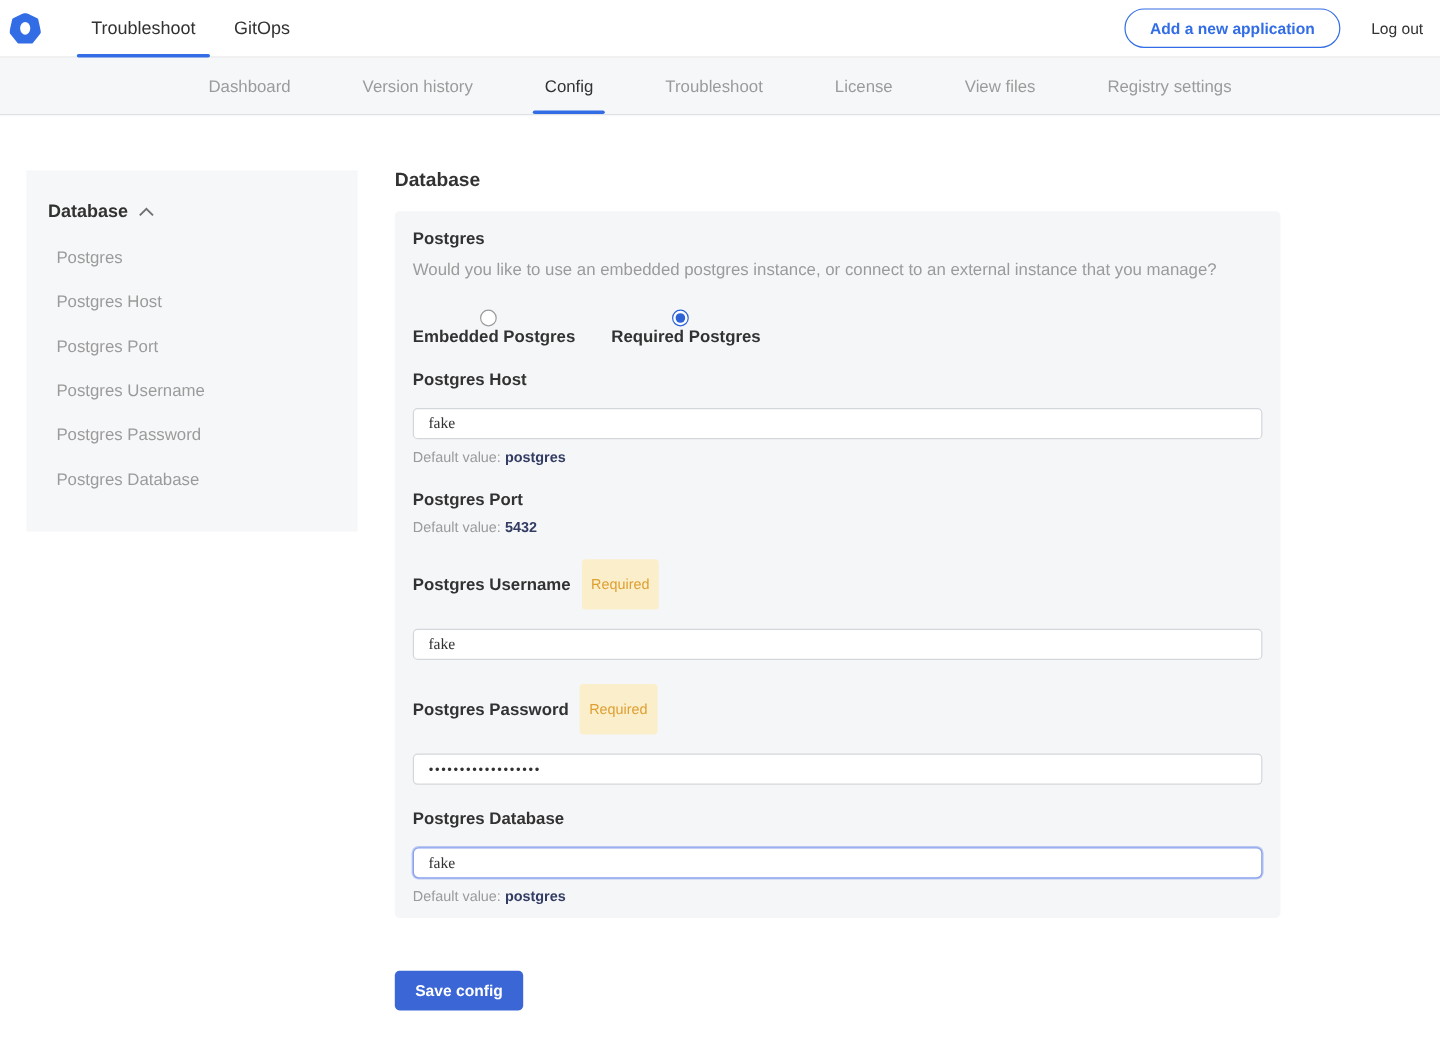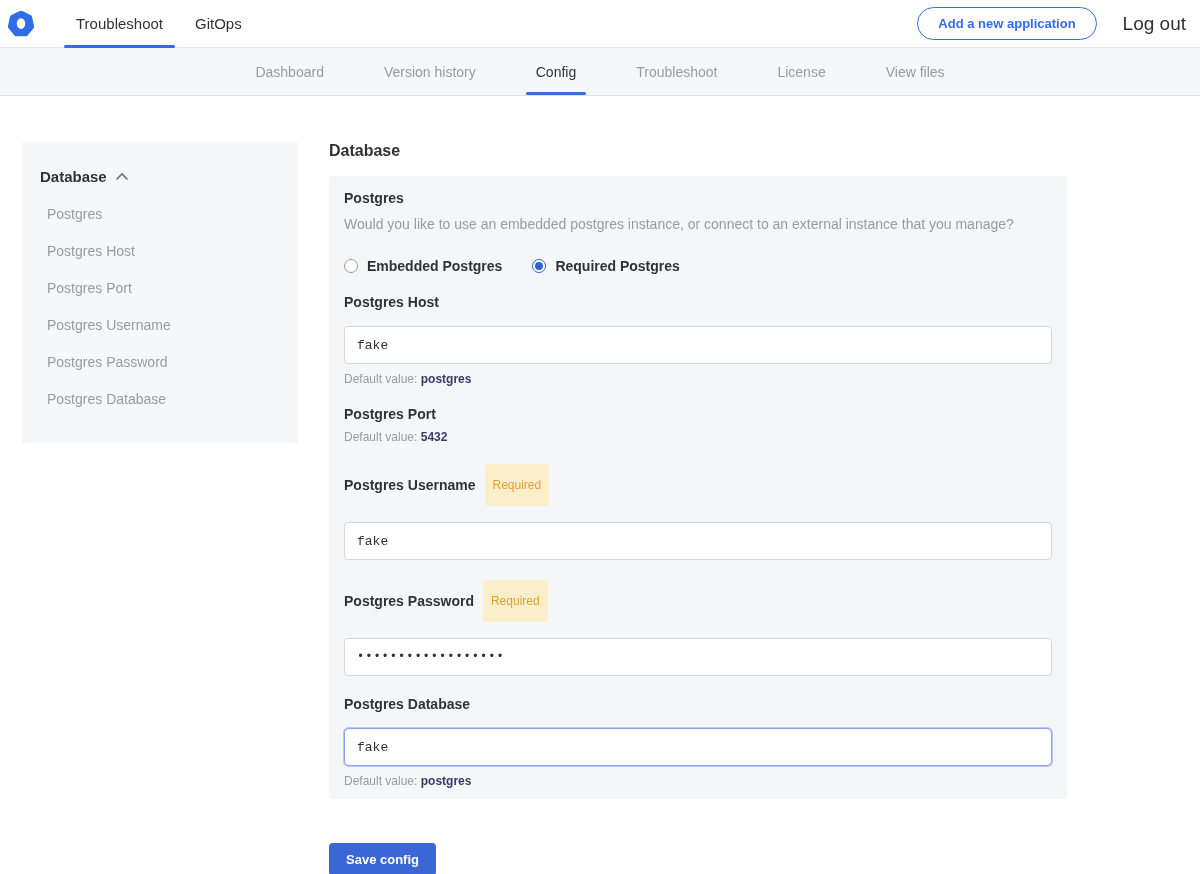--- a/index.html
+++ b/index.html
@@ -20,21 +20,21 @@
   .app-tab.active::after {
     content: ""; position: absolute; left: 0; right: 0; bottom: -1px;
     height: 3px; background: #326DE6; border-radius: 2px;
   }
   .header-right { margin-left: auto; display: flex; align-items: center; padding-right: 14px; }
   .add-app-btn {
     border: 1px solid #326DE6; color: #326DE6; background: #fff;
     font-size: 13px; font-weight: bold; border-radius: 17px;
     padding: 8px 20px; cursor: pointer; font-family: inherit;
   }
-  .logout { font-size: 19px; color: #323232; margin-left: 26px; cursor: pointer; }
+  .logout { font-size: 13px; color: #323232; margin-left: 26px; cursor: pointer; }
 
   
   .sub-nav {
     height: 48px; background: #f6f7f8; border-bottom: 1px solid #dfe2e5;
     display: flex; justify-content: center; align-items: stretch; text-align: right;
   }
   .sub-nav-item {
     display: flex; align-items: center; padding: 0 14px; margin: 0 16px;
     font-size: 14px; color: #9b9b9b; cursor: pointer; position: relative;
   }
@@ -65,38 +65,38 @@
   .main { margin-left: 31px; width: 738px; }
   .page-title { font-size: 16px; font-weight: bold; color: #323232; }
   .config-panel {
     margin-top: 16px; background: #f5f6f8; border-radius: 4px;
     padding: 14px 15px 11px 15px;
   }
   .item-label { font-size: 14px; font-weight: bold; color: #323232; display: flex; align-items: center; }
   .item-desc { margin-top: 10px; font-size: 14px; color: #9b9b9b; }
 
   .radio-row { margin-top: 26px; display: flex; align-items: center; }
-  .radio-option { display: flex; align-items: center; margin-right: 30px; cursor: pointer; }
+  .radio-option { display: flex; align-items: center; margin-right: 30px; cursor: pointer; flex-direction: column; }
   .radio-circle {
     width: 14px; height: 14px; border-radius: 50%; background: #fff;
     border: 1px solid #9b9b9b; margin-right: 9px; position: relative; flex-shrink: 0;
   }
   .radio-option.selected .radio-circle { border: 1.5px solid #2e63d8; }
   .radio-option.selected .radio-circle::after {
     content: ""; position: absolute; top: 50%; left: 50%;
     transform: translate(-50%, -50%); width: 8px; height: 8px;
     border-radius: 50%; background: #2e63d8;
   }
   .radio-label { font-size: 14px; font-weight: bold; color: #323232; }
 
   .field { margin-top: 20px; }
   .field-input {
-    margin-top: 16px; width: 100%; height: 38px; background: #fff;
+    margin-top: 16px; width: 100%; height: 26px; background: #fff;
     border: 1px solid #d4d7da; border-radius: 4px; padding: 12px 12px;
-    font-size: 13px; color: #323232; font-family: Liberation Mono, monospace; outline: none;
+    font-size: 13px; color: #323232; font-family: Liberation Serif, serif; outline: none;
   }
   .field-input.focused { border: 1px solid #8aa2ec; box-shadow: 0 0 0 1px #b9c7f2; border-radius: 5px; }
   .field-input.pw { font-size: 12px; letter-spacing: 1px; }
   .field-help { margin-top: 8px; font-size: 12px; color: #9b9b9b; }
   .field-help b { color: #333d63; font-weight: bold; }
   .required-badge {
     margin-left: 9px; background: #fbeecb; color: #dfa032;
     font-size: 12px; font-weight: normal; padding: 14px 8px; border-radius: 3px;
   }
 
@@ -130,20 +130,21 @@
   </div>
 </header>
 
 <nav class="sub-nav">
   <div class="sub-nav-item">Dashboard</div>
   <div class="sub-nav-item">Version history</div>
   <div class="sub-nav-item active">Config</div>
   <div class="sub-nav-item">Troubleshoot</div>
   <div class="sub-nav-item">License</div>
   <div class="sub-nav-item">View files</div>
+  <div class="sub-nav-item">Registry settings</div>
 </nav>
 
 <div class="content">
 
   <aside class="sidebar">
     <div class="sidebar-group-title">
       <span>Database</span>
       <span class="chevron-up">
         <svg width="14" height="9" viewBox="0 0 14 9">
             <polyline points="1.5,7.5 7,2 12.5,7.5" fill="none" stroke="#717171" stroke-width="1.6"></polyline>

